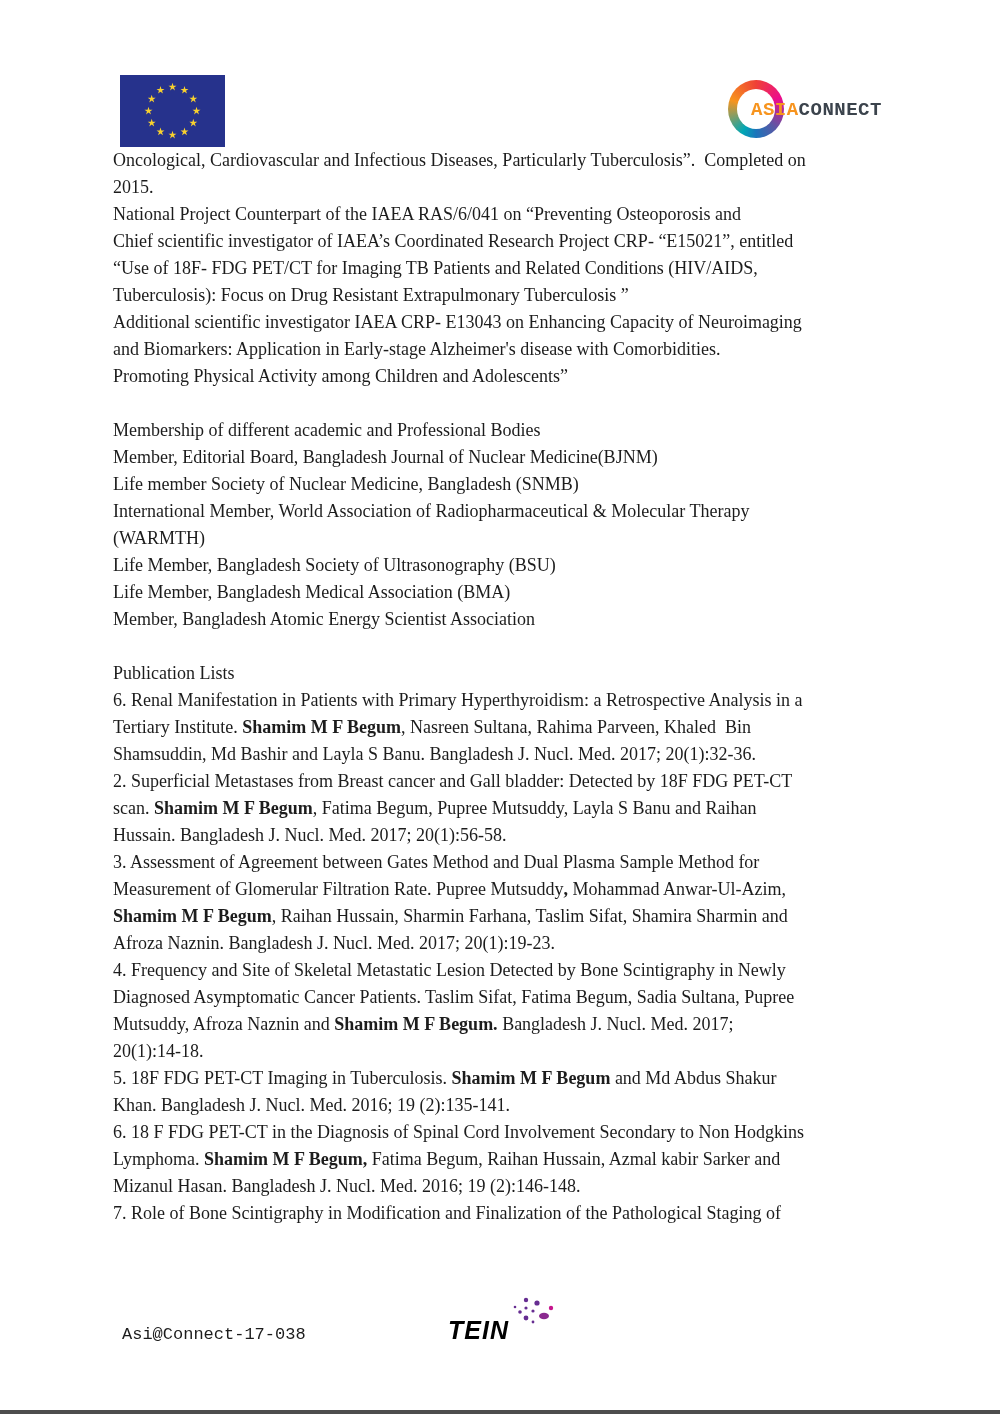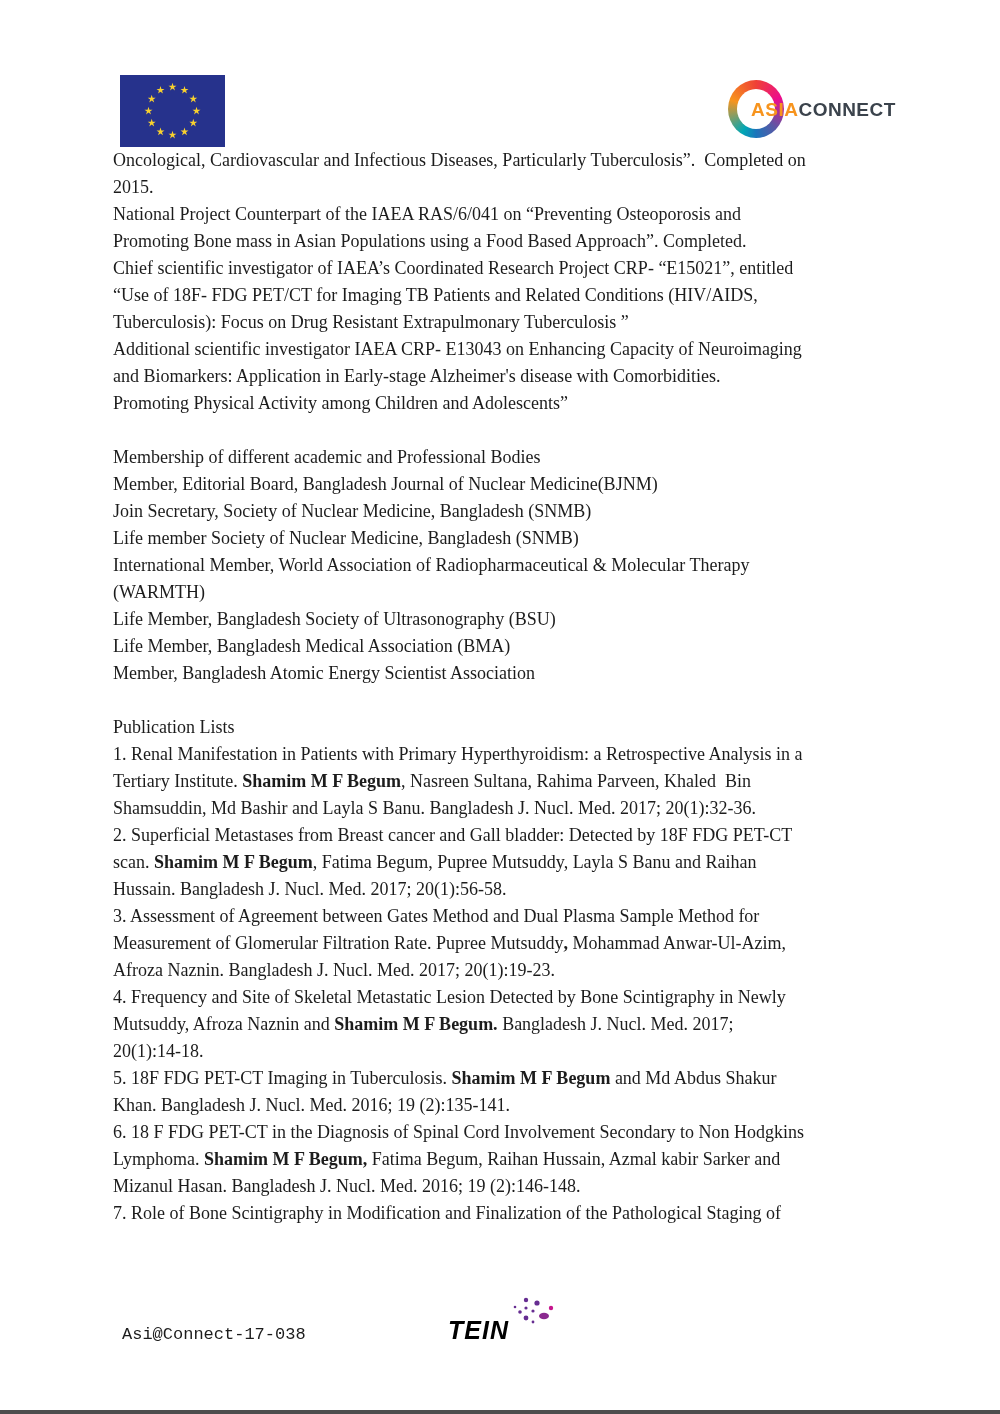--- a/index.html
+++ b/index.html
@@ -19,21 +19,21 @@
   .swirl{
     position:absolute;left:0;top:0;width:56px;height:58px;border-radius:50%;
     background:conic-gradient(from 210deg,#00a7b5,#f7941e 80deg,#ef4136 150deg,#ec0c8c 215deg,#5b57a5 285deg,#1b75bb 330deg,#00a7b5 360deg);
   }
   .swirl::after{
     content:"";position:absolute;left:9px;top:9px;width:38px;height:40px;
     border-radius:50%;background:#fff;
   }
   .ac-text{
     position:absolute;left:23px;top:19px;
-    font-family:Liberation Sans, sans-serif;
+    font-family:Liberation Mono, monospace;
     font-size:19px;font-weight:bold;letter-spacing:0.5px;white-space:pre;
   }
   .ac-asia{color:#f7941e;}
   .ac-connect{color:#3b434c;font-weight:600;}
   
   .content{position:absolute;left:113px;top:147px;width:790px;font-size:18px;line-height:27px;}
   .ln{white-space:pre;}
   .heading{font-weight:normal;margin-top:27px;white-space:pre;}
   b{font-weight:bold;margin-top:13px;}
   
@@ -77,53 +77,53 @@
   <div class="asiaconnect">
     <span class="swirl"></span>
     <span class="ac-text"><span class="ac-asia">ASIA</span><span class="ac-connect">CONNECT</span></span>
   </div>
 
   <div class="content">
     <div class="block">
         <div class="ln">Oncological, Cardiovascular and Infectious Diseases, Particularly Tuberculosis”.  Completed on</div>
         <div class="ln">2015.</div>
         <div class="ln">National Project Counterpart of the IAEA RAS/6/041 on “Preventing Osteoporosis and</div>
-        <div class="ln">Promoting Bone mass in Asian Populations using a Food Based Approach”. Completed.</div>
         <div class="ln">Chief scientific investigator of IAEA’s Coordinated Research Project CRP- “E15021”, entitled</div>
         <div class="ln">“Use of 18F- FDG PET/CT for Imaging TB Patients and Related Conditions (HIV/AIDS,</div>
         <div class="ln">Tuberculosis): Focus on Drug Resistant Extrapulmonary Tuberculosis ”</div>
         <div class="ln">Additional scientific investigator IAEA CRP- E13043 on Enhancing Capacity of Neuroimaging</div>
         <div class="ln">and Biomarkers: Application in Early-stage Alzheimer's disease with Comorbidities.</div>
         <div class="ln">Promoting Physical Activity among Children and Adolescents”</div>
       </div>
 
     <div class="heading">Membership of different academic and Professional Bodies</div>
     <div class="block">
         <div class="ln">Member, Editorial Board, Bangladesh Journal of Nuclear Medicine(BJNM)</div>
-        <div class="ln">Join Secretary, Society of Nuclear Medicine, Bangladesh (SNMB)</div>
         <div class="ln">Life member Society of Nuclear Medicine, Bangladesh (SNMB)</div>
         <div class="ln">International Member, World Association of Radiopharmaceutical &amp; Molecular Therapy</div>
         <div class="ln">(WARMTH)</div>
         <div class="ln">Life Member, Bangladesh Society of Ultrasonography (BSU)</div>
         <div class="ln">Life Member, Bangladesh Medical Association (BMA)</div>
         <div class="ln">Member, Bangladesh Atomic Energy Scientist Association</div>
       </div>
 
     <div class="heading">Publication Lists</div>
     <div class="block">
-        <div class="ln">1. Renal Manifestation in Patients with Primary Hyperthyroidism: a Retrospective Analysis in a</div>
+        <div class="ln">6. Renal Manifestation in Patients with Primary Hyperthyroidism: a Retrospective Analysis in a</div>
         <div class="ln">Tertiary Institute. <b>Shamim M F Begum</b>, Nasreen Sultana, Rahima Parveen, Khaled  Bin</div>
         <div class="ln">Shamsuddin, Md Bashir and Layla S Banu. Bangladesh J. Nucl. Med. 2017; 20(1):32-36.</div>
         <div class="ln">2. Superficial Metastases from Breast cancer and Gall bladder: Detected by 18F FDG PET-CT</div>
         <div class="ln">scan. <b>Shamim M F Begum</b>, Fatima Begum, Pupree Mutsuddy, Layla S Banu and Raihan</div>
         <div class="ln">Hussain. Bangladesh J. Nucl. Med. 2017; 20(1):56-58.</div>
         <div class="ln">3. Assessment of Agreement between Gates Method and Dual Plasma Sample Method for</div>
         <div class="ln">Measurement of Glomerular Filtration Rate. Pupree Mutsuddy<b>,</b> Mohammad Anwar-Ul-Azim,</div>
+        <div class="ln"><b>Shamim M F Begum</b>, Raihan Hussain, Sharmin Farhana, Taslim Sifat, Shamira Sharmin and</div>
         <div class="ln">Afroza Naznin. Bangladesh J. Nucl. Med. 2017; 20(1):19-23.</div>
         <div class="ln">4. Frequency and Site of Skeletal Metastatic Lesion Detected by Bone Scintigraphy in Newly</div>
+        <div class="ln">Diagnosed Asymptomatic Cancer Patients. Taslim Sifat, Fatima Begum, Sadia Sultana, Pupree</div>
         <div class="ln">Mutsuddy, Afroza Naznin and <b>Shamim M F Begum.</b> Bangladesh J. Nucl. Med. 2017;</div>
         <div class="ln">20(1):14-18.</div>
         <div class="ln">5. 18F FDG PET-CT Imaging in Tuberculosis. <b>Shamim M F Begum</b> and Md Abdus Shakur</div>
         <div class="ln">Khan. Bangladesh J. Nucl. Med. 2016; 19 (2):135-141.</div>
         <div class="ln">6. 18 F FDG PET-CT in the Diagnosis of Spinal Cord Involvement Secondary to Non Hodgkins</div>
         <div class="ln">Lymphoma. <b>Shamim M F Begum,</b> Fatima Begum, Raihan Hussain, Azmal kabir Sarker and</div>
         <div class="ln">Mizanul Hasan. Bangladesh J. Nucl. Med. 2016; 19 (2):146-148.</div>
         <div class="ln">7. Role of Bone Scintigraphy in Modification and Finalization of the Pathological Staging of</div>
       </div>
   </div>

